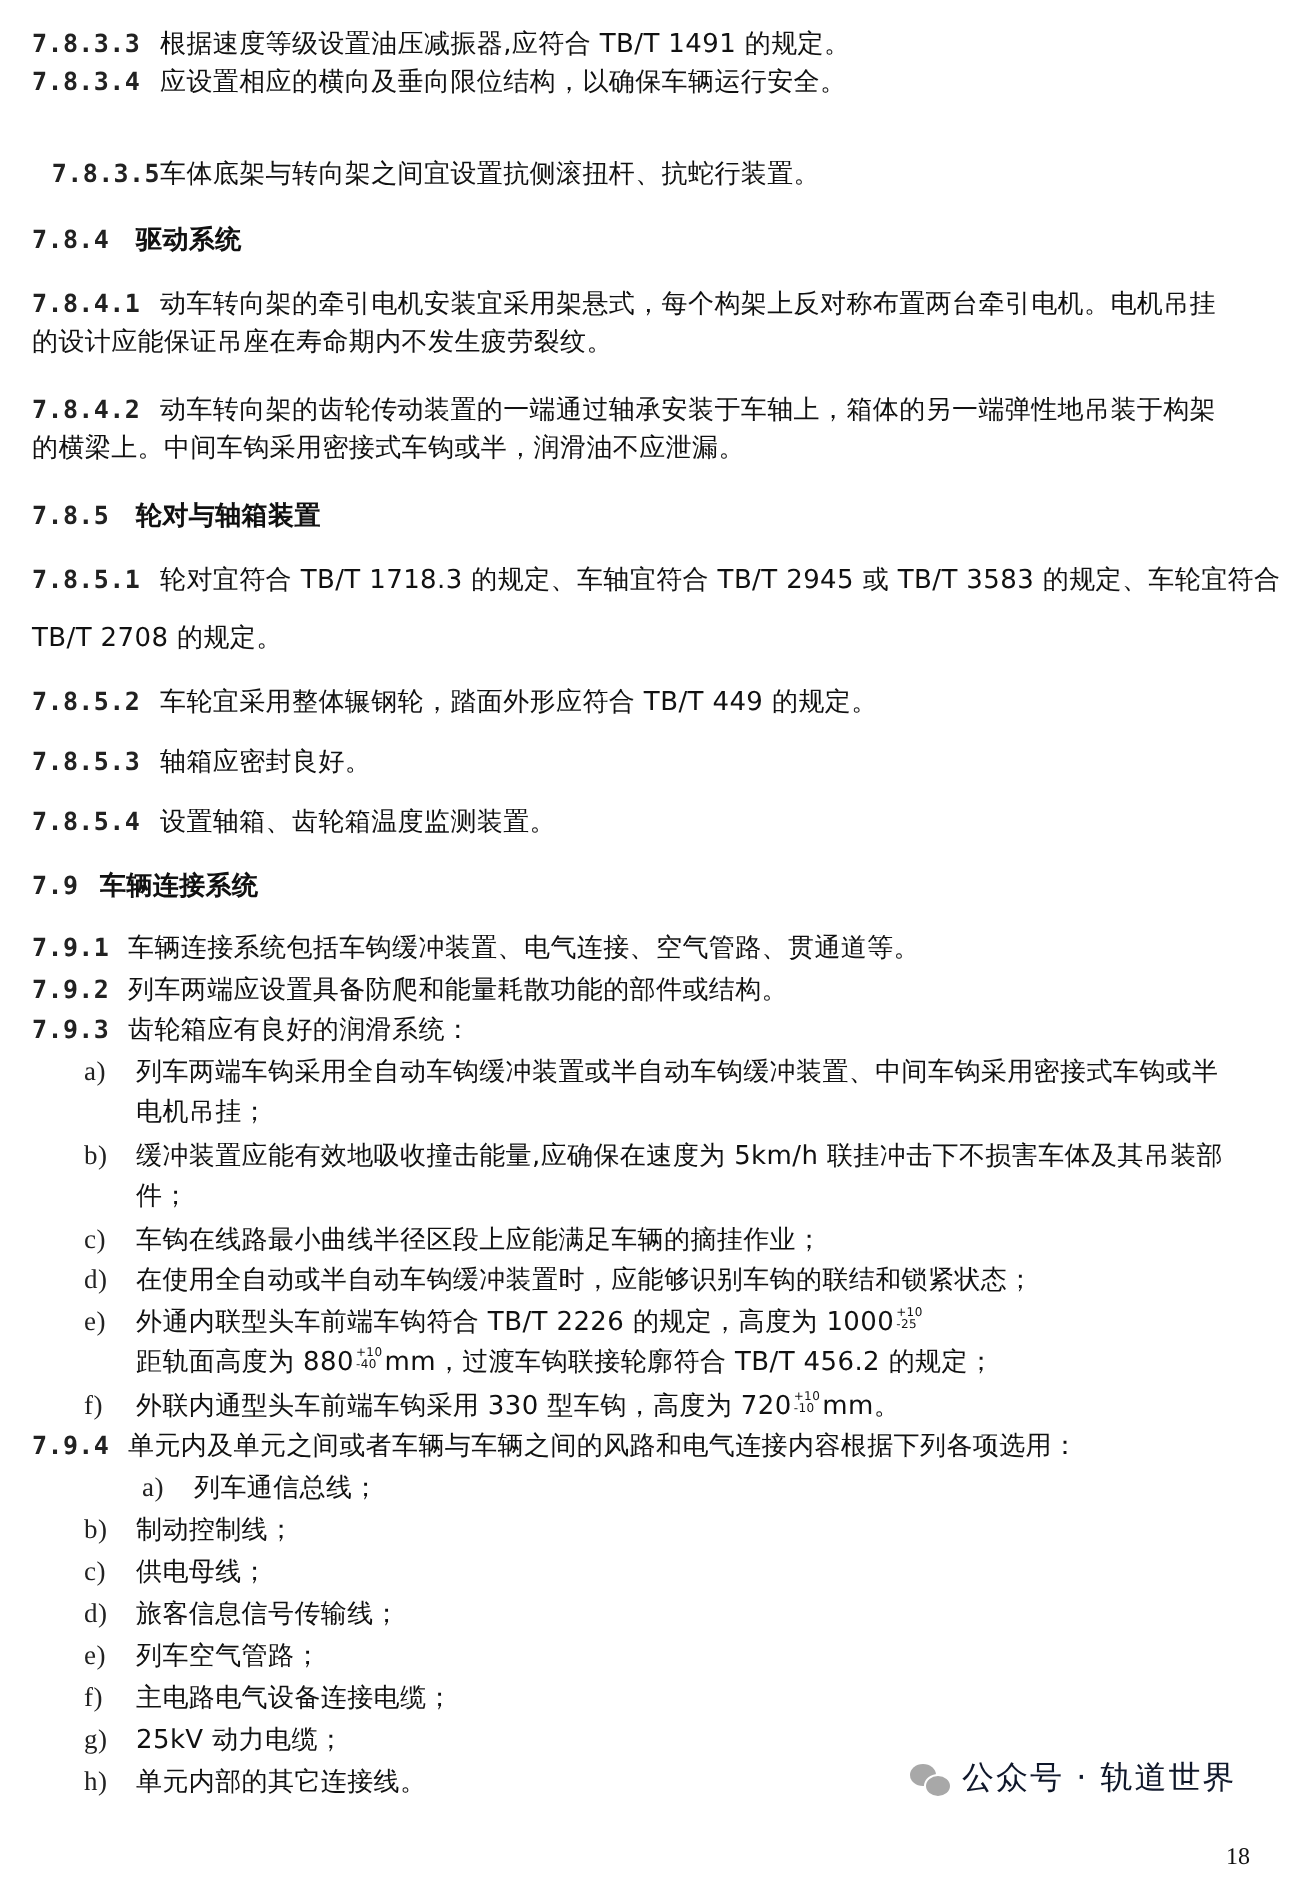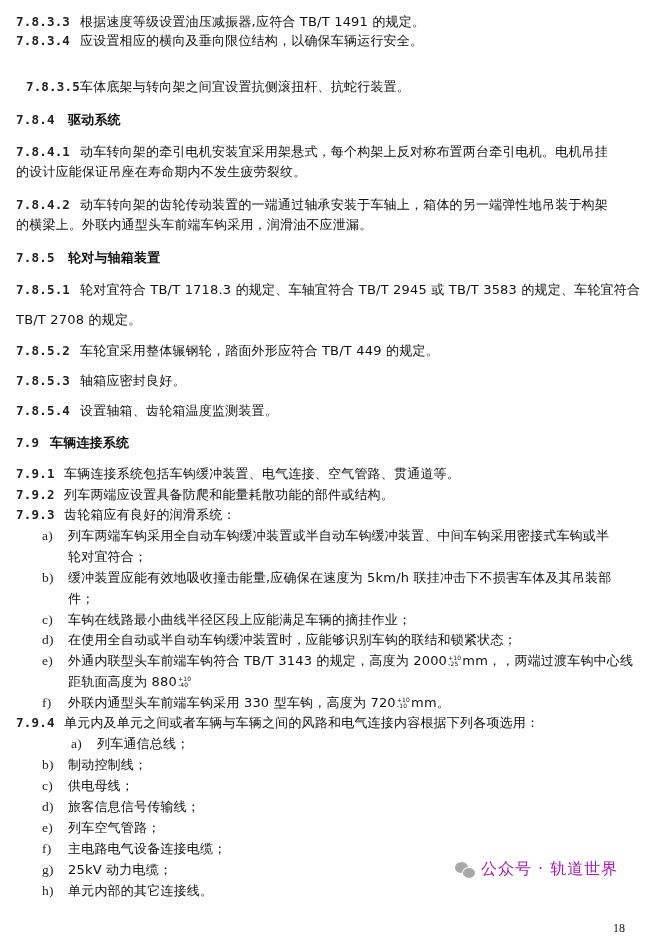--- a/index.html
+++ b/index.html
@@ -46,23 +46,23 @@
       text-align: left;
       margin-left: 1px;
       margin-right: 1px;
       position: relative;
       top: -1px;
     }
     .sup-tol span { display: block; }
     .watermark {
       position: absolute;
       left: 455px;
-      top: 859px;
+      top: 879px;
       font-size: 16px;
-      color: #a21caf;
+      color: #0f172a;
       letter-spacing: 1px;
       white-space: nowrap;
     }
     .wm-icon {
       display: inline-block;
       width: 20px;
       height: 16px;
       position: relative;
       vertical-align: middle;
       margin-right: 6px;
@@ -105,21 +105,21 @@
 <div class="line" style="top:143px;left:16px;">
   <span class="num" style="width:64px">7.8.4.1</span><span>动车转向架的牵引电机安装宜采用架悬式，每个构架上反对称布置两台牵引电机。电机吊挂</span>
 </div>
 <div class="line" style="top:163px;left:16px;">
   <span>的设计应能保证吊座在寿命期内不发生疲劳裂纹。</span>
 </div>
 <div class="line" style="top:196px;left:16px;">
   <span class="num" style="width:64px">7.8.4.2</span><span>动车转向架的齿轮传动装置的一端通过轴承安装于车轴上，箱体的另一端弹性地吊装于构架</span>
 </div>
 <div class="line" style="top:216px;left:16px;">
-  <span>的横梁上。外联内通型头车前端车钩采用，润滑油不应泄漏。</span>
+  <span>的横梁上。中间车钩采用密接式车钩或半，润滑油不应泄漏。</span>
 </div>
 
 <div class="line head" style="top:249px;left:16px;">
   <span class="num" style="width:52px">7.8.5</span><span class="txt">轮对与轴箱装置</span>
 </div>
 <div class="line" style="top:281px;left:16px;">
   <span class="num" style="width:64px">7.8.5.1</span><span>轮对宜符合 TB/T 1718.3 的规定、车轴宜符合 TB/T 2945 或 TB/T 3583 的规定、车轮宜符合</span>
 </div>
 <div class="line" style="top:311px;left:16px;">
   <span>TB/T 2708 的规定。</span>
@@ -144,39 +144,39 @@
   <span class="num" style="width:48px">7.9.2</span><span>列车两端应设置具备防爬和能量耗散功能的部件或结构。</span>
 </div>
 <div class="line" style="top:506px;left:16px;">
   <span class="num" style="width:48px">7.9.3</span><span>齿轮箱应有良好的润滑系统：</span>
 </div>
 
 <div class="line" style="top:527px;left:42px;">
   <span class="item-label">a)</span><span>列车两端车钩采用全自动车钩缓冲装置或半自动车钩缓冲装置、中间车钩采用密接式车钩或半</span>
 </div>
 <div class="line" style="top:548px;left:68px;">
-  <span>轮对宜符合；</span>
+  <span>电机吊挂；</span>
 </div>
 <div class="line" style="top:569px;left:42px;">
   <span class="item-label">b)</span><span>缓冲装置应能有效地吸收撞击能量,应确保在速度为 5km/h 联挂冲击下不损害车体及其吊装部</span>
 </div>
 <div class="line" style="top:590px;left:68px;">
   <span>件；</span>
 </div>
 <div class="line" style="top:611px;left:42px;">
   <span class="item-label">c)</span><span>车钩在线路最小曲线半径区段上应能满足车辆的摘挂作业；</span>
 </div>
 <div class="line" style="top:631px;left:42px;">
   <span class="item-label">d)</span><span>在使用全自动或半自动车钩缓冲装置时，应能够识别车钩的联结和锁紧状态；</span>
 </div>
 <div class="line" style="top:652px;left:42px;">
-  <span class="item-label">e)</span><span>外通内联型头车前端车钩符合 TB/T 3143 的规定，高度为 2000</span><span class="sup-tol"><span>+10</span><span>-25</span></span><span>mm，，两端过渡车钩中心线</span>
+  <span class="item-label">e)</span><span>外通内联型头车前端车钩符合 TB/T 2226 的规定，高度为 1000</span><span class="sup-tol"><span>+10</span><span>-25</span></span>
 </div>
 <div class="line" style="top:673px;left:68px;">
-  <span>距轨面高度为 880</span><span class="sup-tol"><span>+10</span><span>-40</span></span>
+  <span>距轨面高度为 880</span><span class="sup-tol"><span>+10</span><span>-40</span></span><span>mm，过渡车钩联接轮廓符合 TB/T 456.2 的规定；</span>
 </div>
 <div class="line" style="top:694px;left:42px;">
   <span class="item-label">f)</span><span>外联内通型头车前端车钩采用 330 型车钩，高度为 720</span><span class="sup-tol"><span>+10</span><span>-10</span></span><span>mm。</span>
 </div>
 
 <div class="line" style="top:714px;left:16px;">
   <span class="num" style="width:48px">7.9.4</span><span>单元内及单元之间或者车辆与车辆之间的风路和电气连接内容根据下列各项选用：</span>
 </div>
 <div class="line" style="top:735px;left:43px;margin-left:28px;">
   <span class="item-label">a)</span><span>列车通信总线；</span>

